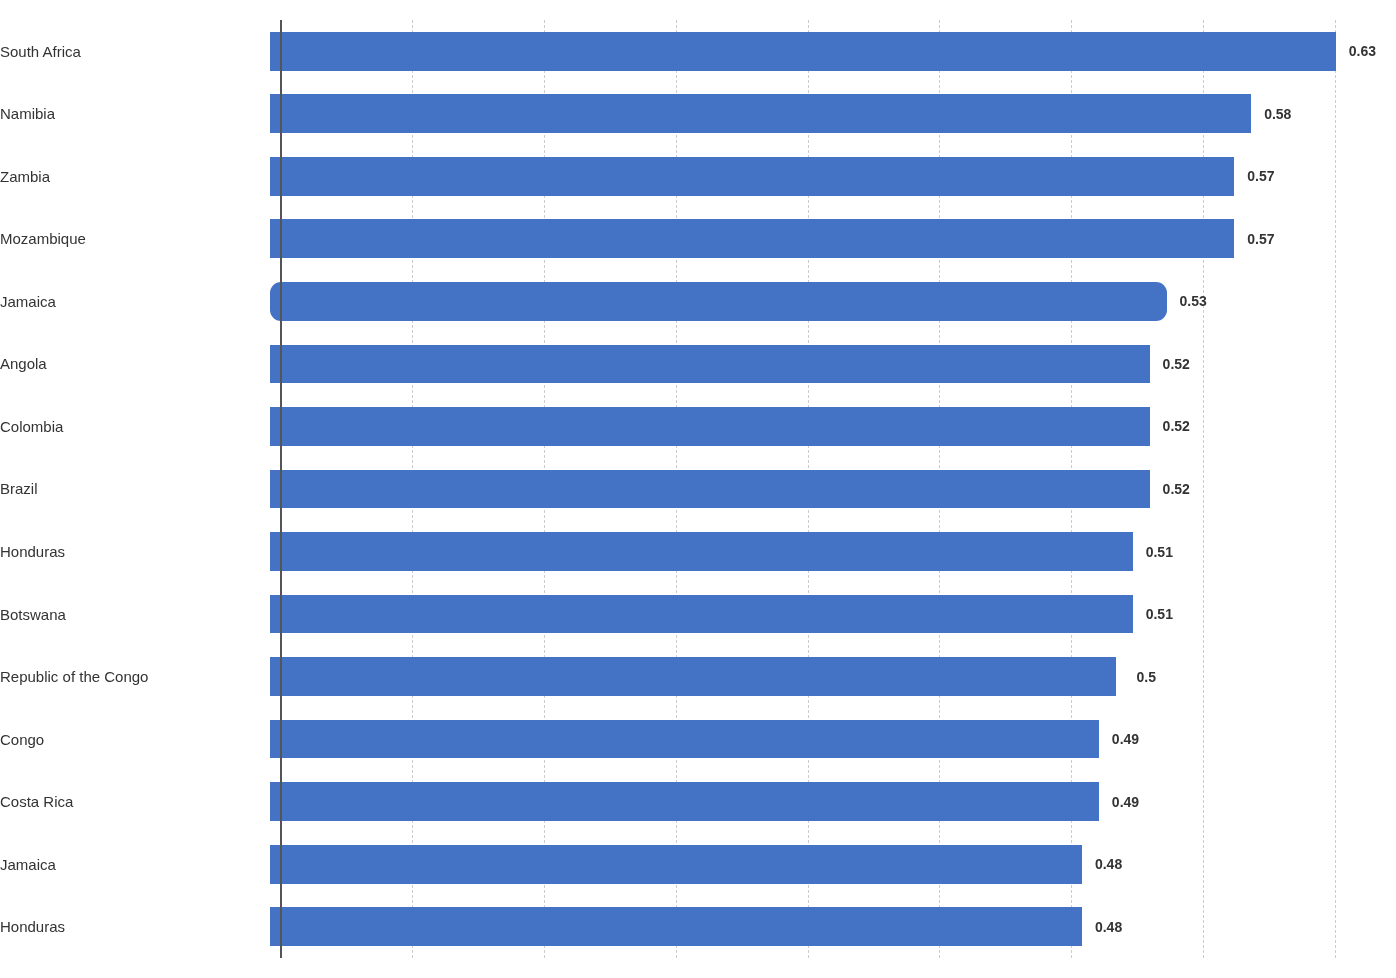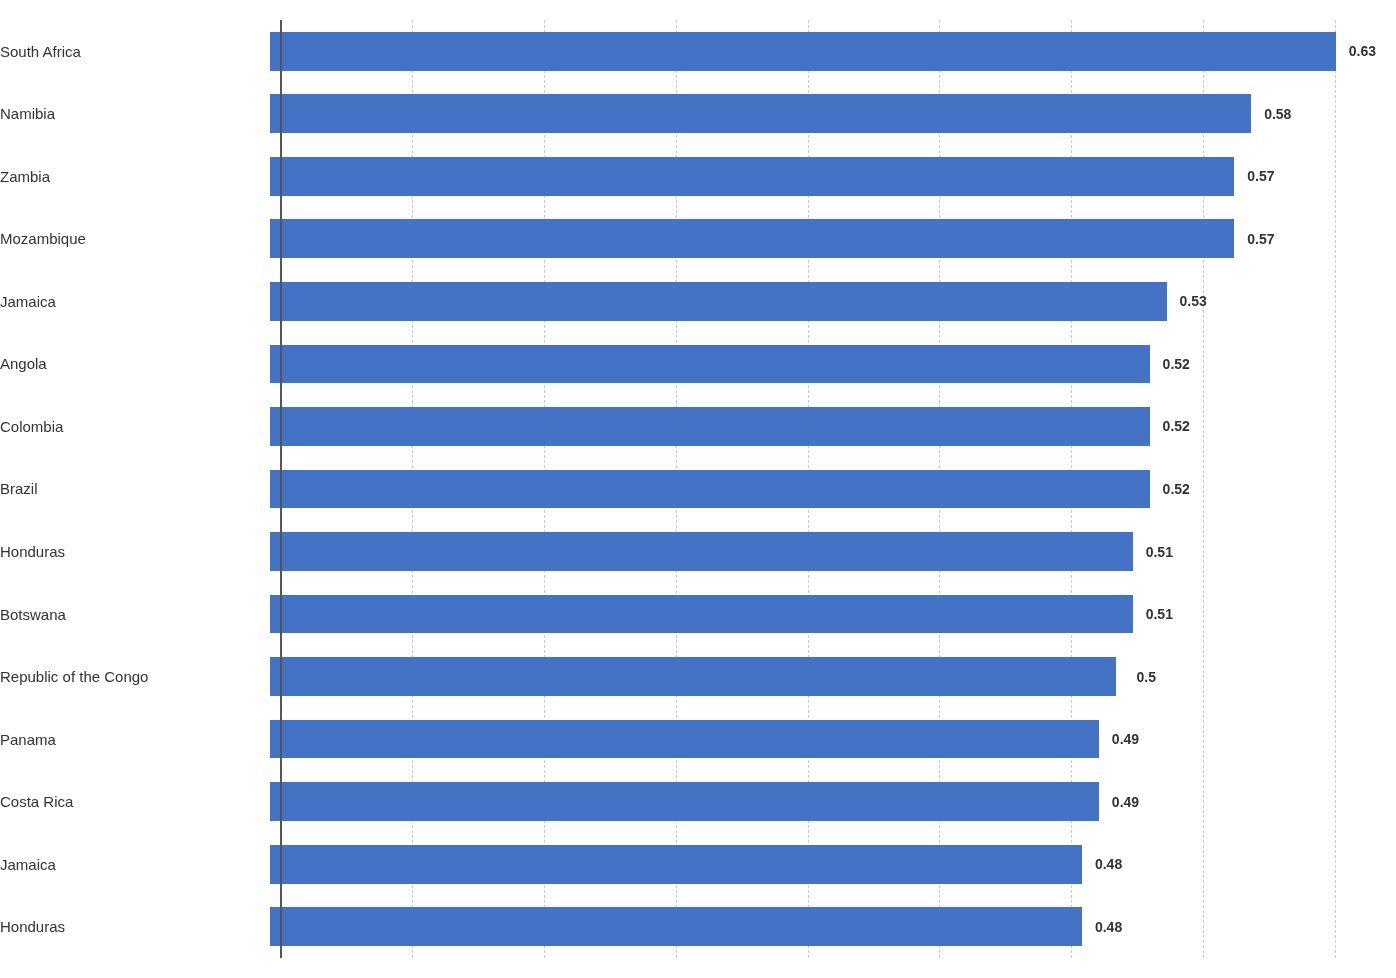--- a/index.html
+++ b/index.html
@@ -135,21 +135,21 @@
           <div class="bar-label">Mozambique</div>
           <div class="bar-track">
             <div class="bar-fill" style="width: 90.4762%;">
               <div class="bar-value">0.57</div>
             </div>
           </div>
         </div>
         <div class="bar-row">
           <div class="bar-label">Jamaica</div>
           <div class="bar-track">
-            <div class="bar-fill" style="width: 84.127%;">
+            <div class="bar-fill" style="width: 84.127%; border-radius: 11px;">
               <div class="bar-value">0.53</div>
             </div>
           </div>
         </div>
         <div class="bar-row">
           <div class="bar-label">Angola</div>
           <div class="bar-track">
             <div class="bar-fill" style="width: 82.5397%;">
               <div class="bar-value">0.52</div>
             </div>
@@ -189,21 +189,21 @@
         </div>
         <div class="bar-row">
           <div class="bar-label">Republic of the Congo</div>
           <div class="bar-track">
             <div class="bar-fill" style="width: 79.3651%;">
               <div class="bar-value">0.5</div>
             </div>
           </div>
         </div>
         <div class="bar-row">
-          <div class="bar-label">Panama</div>
+          <div class="bar-label">Congo</div>
           <div class="bar-track">
             <div class="bar-fill" style="width: 77.7778%;">
               <div class="bar-value">0.49</div>
             </div>
           </div>
         </div>
         <div class="bar-row">
           <div class="bar-label">Costa Rica</div>
           <div class="bar-track">
             <div class="bar-fill" style="width: 77.7778%;">

